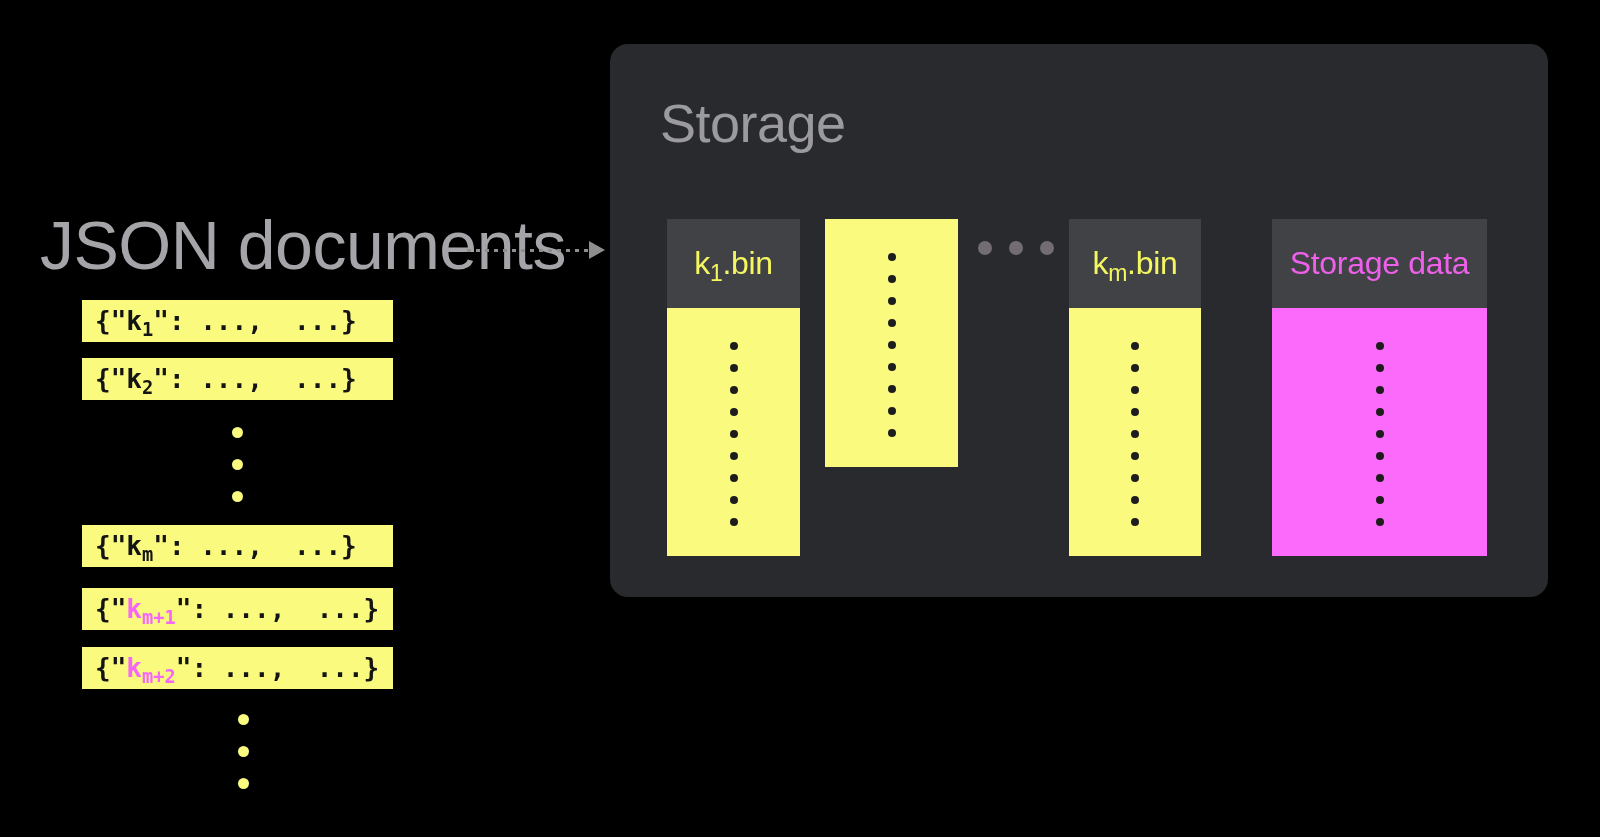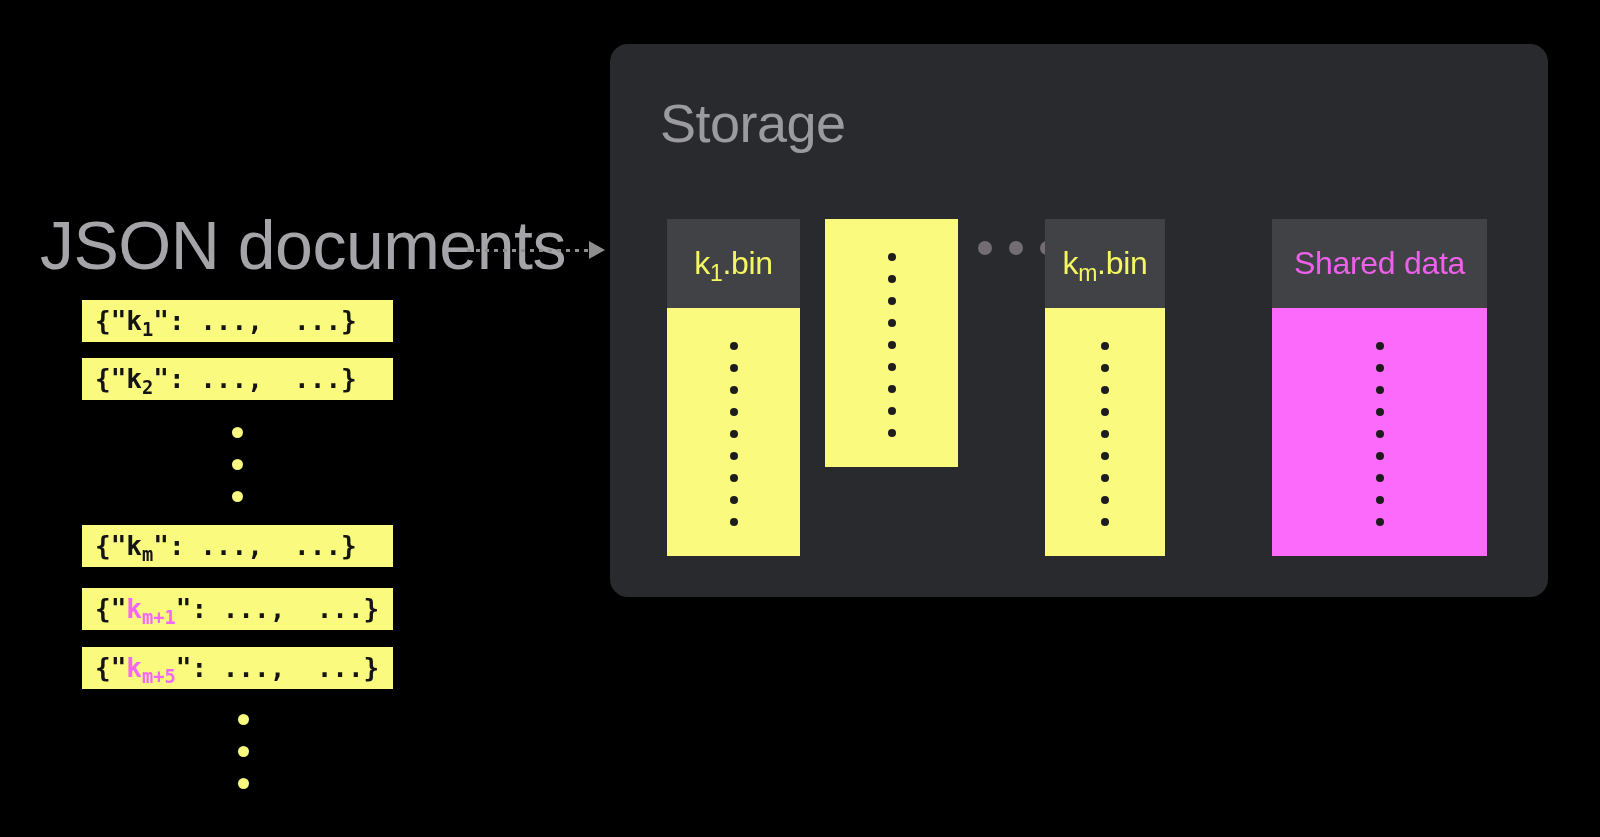--- a/index.html
+++ b/index.html
@@ -130,21 +130,21 @@
   <div class="doc-bar" style="top:358px">{"k<sub>2</sub>": ...,  ...}</div>
 
   <div class="vdots" style="left:232px; top:427px">
     <i class="dot"></i>
       <i class="dot"></i>
       <i class="dot"></i>
   </div>
 
   <div class="doc-bar" style="top:525px">{"k<sub>m</sub>": ...,  ...}</div>
   <div class="doc-bar" style="top:588px">{"<span class="accent">k<sub>m+1</sub></span>": ...,  ...}</div>
-  <div class="doc-bar" style="top:647px">{"<span class="accent">k<sub>m+5</sub></span>": ...,  ...}</div>
+  <div class="doc-bar" style="top:647px">{"<span class="accent">k<sub>m+2</sub></span>": ...,  ...}</div>
 
   <div class="vdots" style="left:238px; top:714px">
     <i class="dot"></i>
       <i class="dot"></i>
       <i class="dot"></i>
   </div>
 
   <div class="storage-panel">
     <div class="storage-title">Storage</div>
 
@@ -178,40 +178,40 @@
         <i class="dot"></i>
       </div>
     </div>
 
     <div class="hdots">
       <i class="dot"></i>
         <i class="dot"></i>
         <i class="dot"></i>
     </div>
 
-    <div class="column" style="left:435px; width:120px">
+    <div class="column" style="left:459px; width:132px">
       <div class="col-header">
         <span>k<sub>m</sub>.bin</span>
       </div>
       <div class="col-body">
         <i class="dot"></i>
           <i class="dot"></i>
           <i class="dot"></i>
           <i class="dot"></i>
         <i class="dot"></i>
           <i class="dot"></i>
           <i class="dot"></i>
           <i class="dot"></i>
         <i class="dot"></i>
       </div>
     </div>
 
     <div class="column shared" style="left:662px; width:215px">
       <div class="col-header">
-        <span>Shared data</span>
+        <span>Storage data</span>
       </div>
       <div class="col-body">
         <i class="dot"></i>
           <i class="dot"></i>
           <i class="dot"></i>
           <i class="dot"></i>
         <i class="dot"></i>
           <i class="dot"></i>
           <i class="dot"></i>
           <i class="dot"></i>

